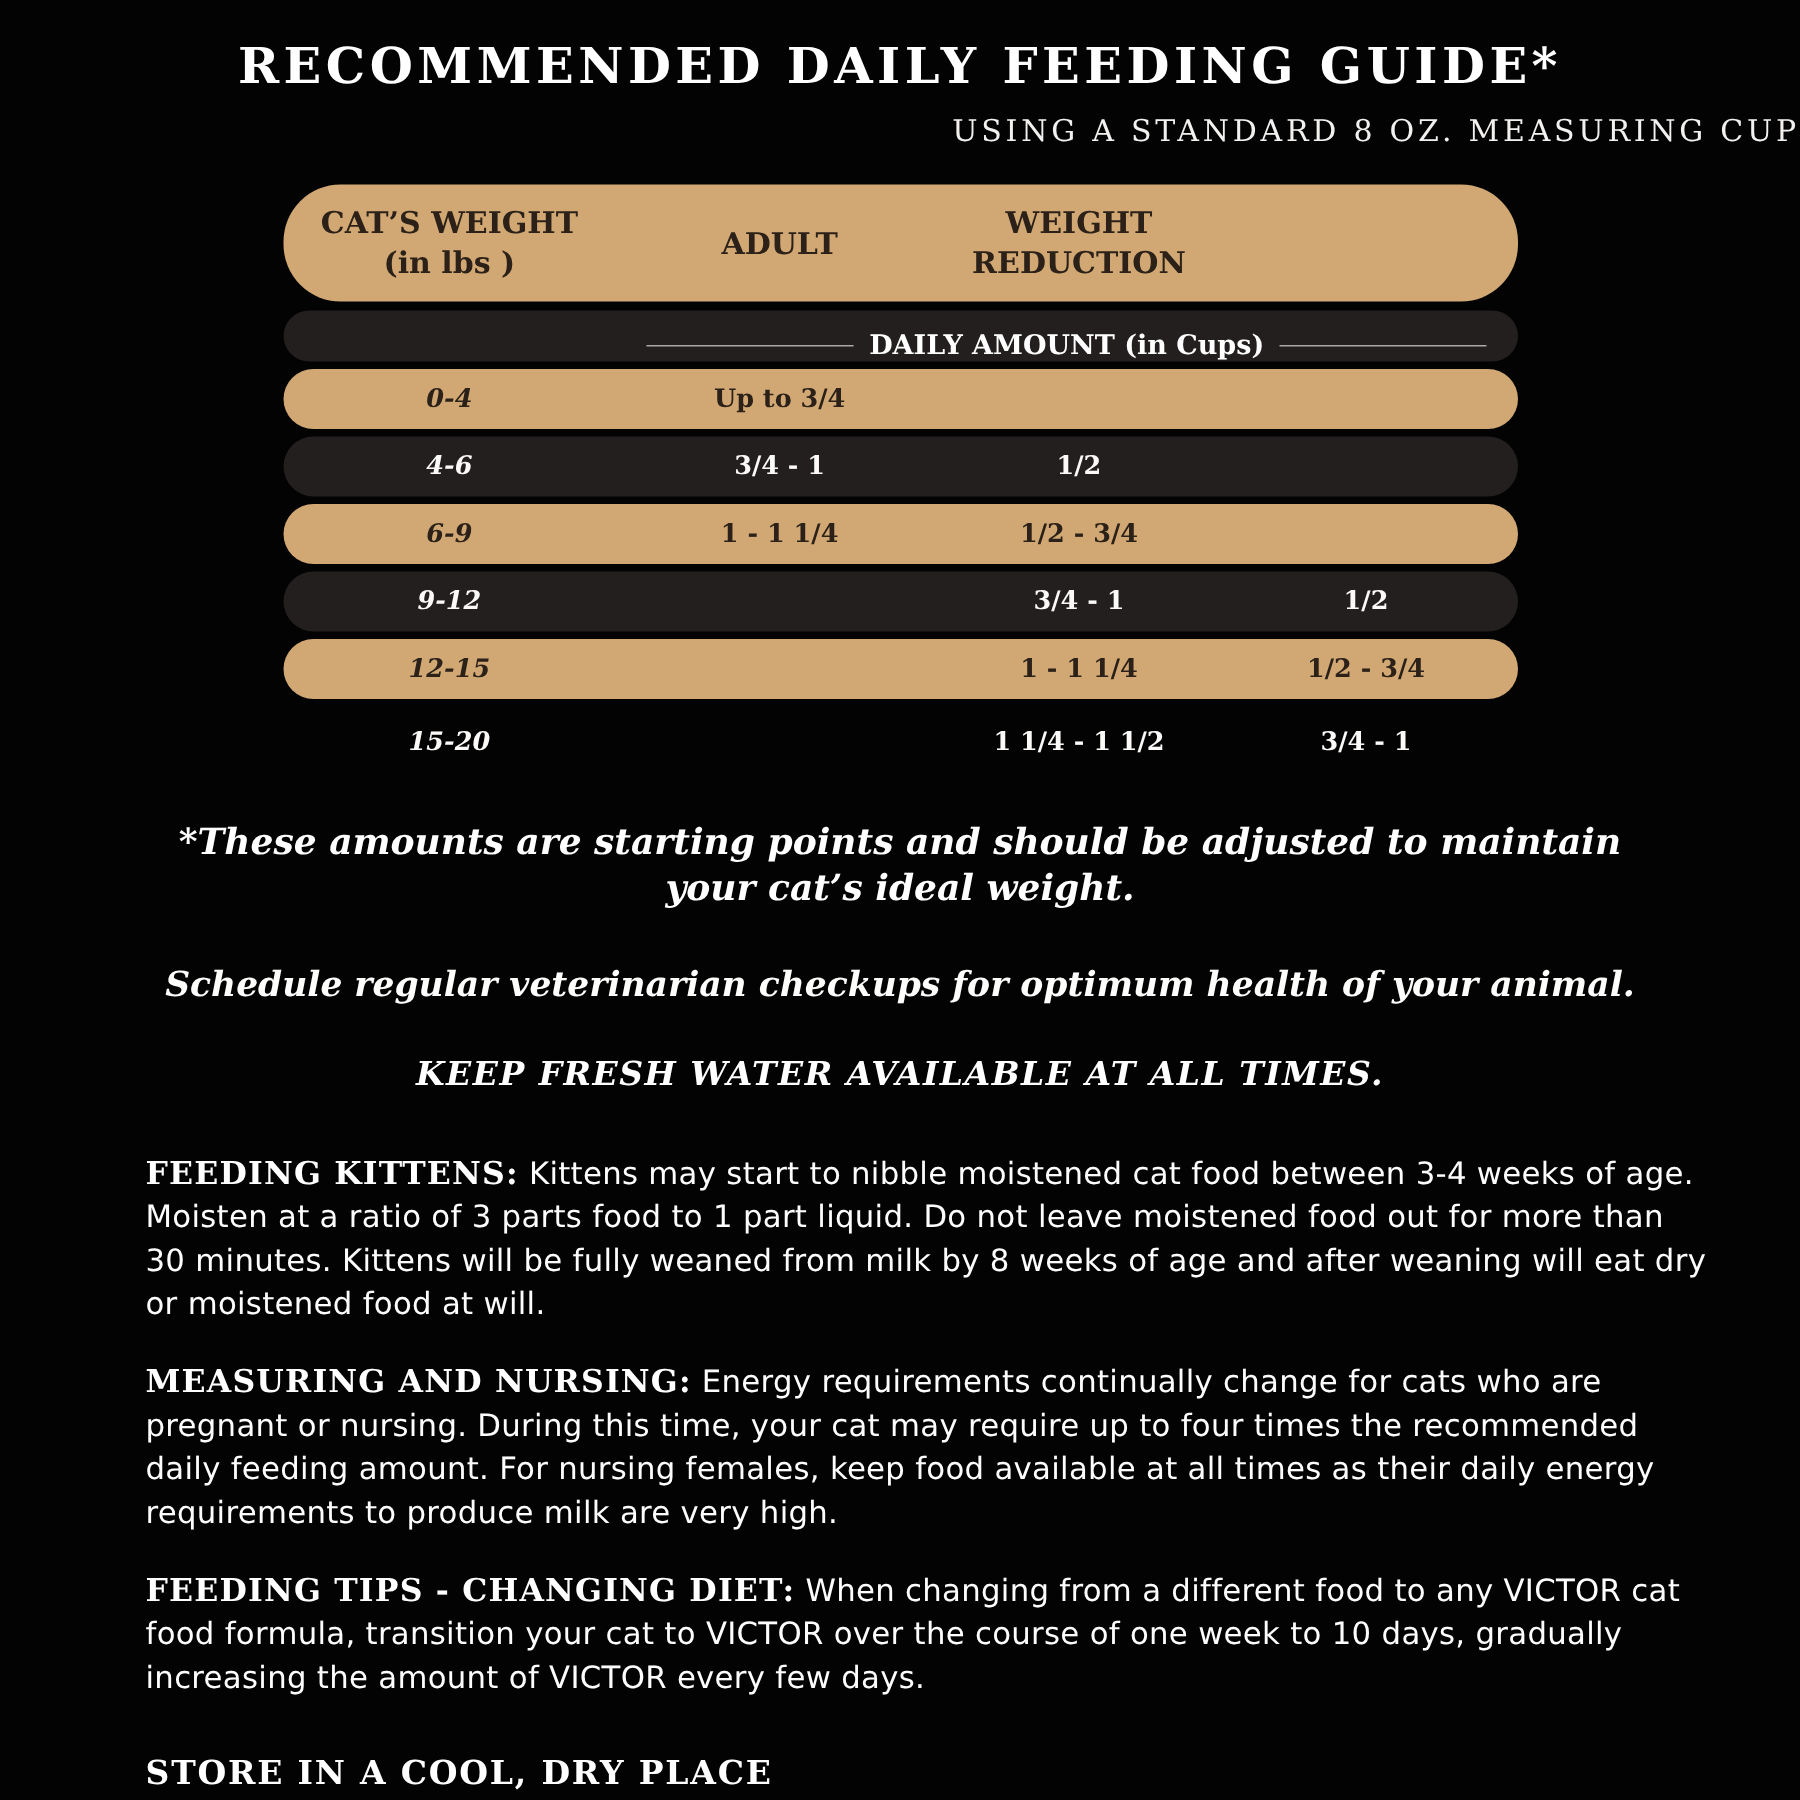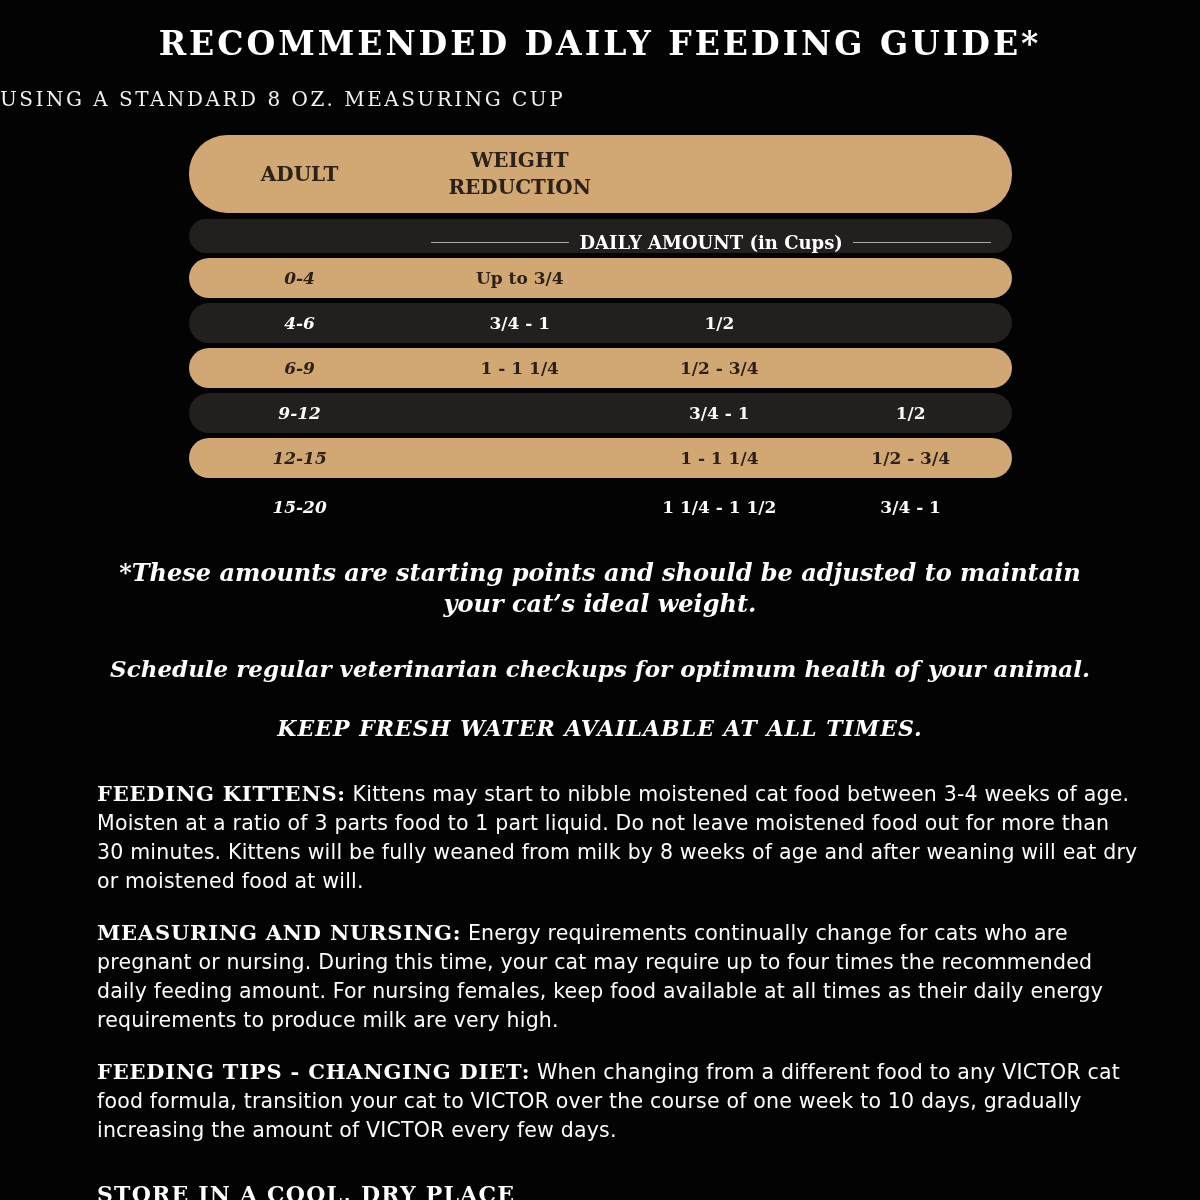--- a/index.html
+++ b/index.html
@@ -15,22 +15,22 @@
   .title {
     padding-top:24px;
     text-align:center;
     font-family:"DejaVu Serif", serif;
     font-weight:bold;
     font-size:33px;
     letter-spacing:3px;
     color:#ffffff;
   }
   .subtitle {
-    margin-top:24px;
-    text-align:left;
+    margin-top:12px;
+    text-align:right;
     font-family:"DejaVu Serif", serif;
     font-size:20px;
     letter-spacing:2.5px;
     color:#f2f1ef;
   }
 
   
   .table { width:823px; margin:24px auto 0; }
   .grid4 {
     display:grid;
@@ -143,20 +143,24 @@
 
 <div class="page">
 
   <h1 class="title">RECOMMENDED DAILY FEEDING GUIDE*</h1>
   <div class="subtitle">USING A STANDARD 8 OZ. MEASURING CUP</div>
 
   <div class="table">
 
     <div class="thead grid4">
       <div class="th">
+        <span>CAT’S WEIGHT</span>
+        <span>(in lbs )</span>
+      </div>
+      <div class="th">
         <span>ADULT</span>
         <span></span>
       </div>
       <div class="th">
         <span>WEIGHT</span>
         <span>REDUCTION</span>
       </div>
     </div>
 
     <div class="amount-row">

